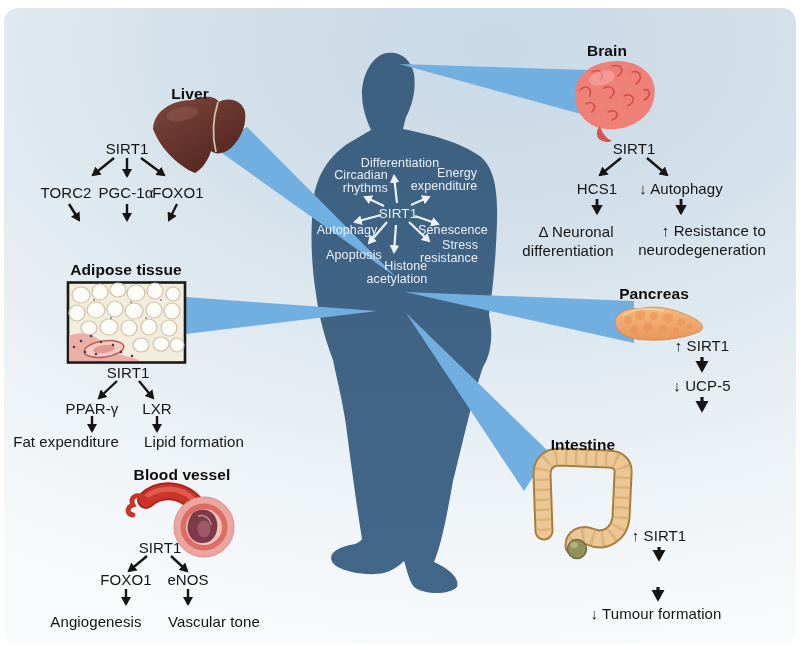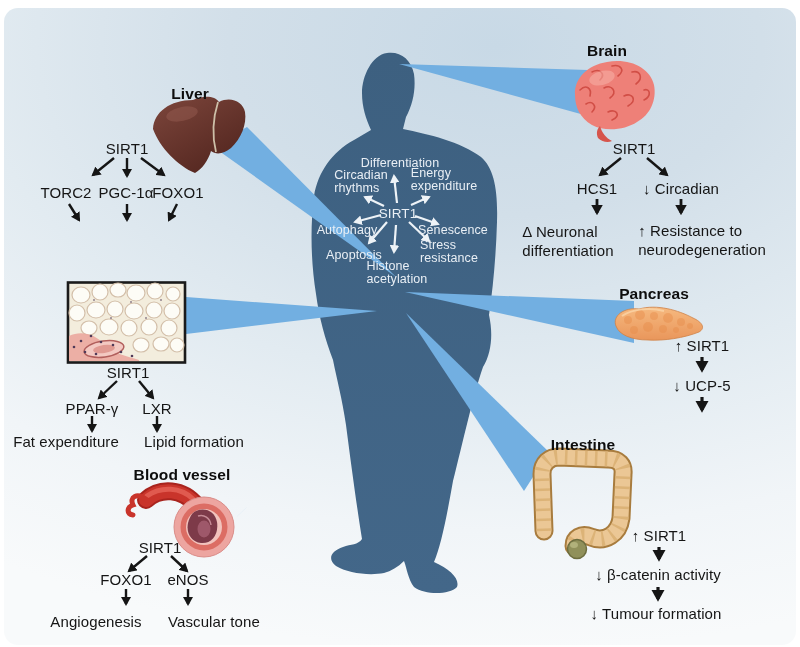--- a/index.html
+++ b/index.html
@@ -1,21 +1,21 @@
 <!DOCTYPE html>
 <html style="--body: #3e6380; --beam: #72afe1; --label-text: #151515; --title-text: #0d0d0d; --central-text: #e9eff5; --background-top: #c8d9e6; --background-bottom: #f8fafb;"><head>
 <meta charset="utf-8">
 <style>
   html,body{margin:0;padding:0;background:#ffffff;}
   .stage{position:relative;width:800px;height:647px;background:#ffffff;overflow:hidden;
          font-family:"Liberation Sans","DejaVu Sans",sans-serif;}
   .panel{position:absolute;left:4px;right:4px;top:8px;bottom:2px;border-radius:14px;overflow:hidden;
          background:radial-gradient(120% 95% at 62% 6%, #c8d9e6 0%, #d2dfe9 28%, #e2ebf1 55%, #f1f5f8 80%, #f8fafb 100%);}
   svg.art{position:absolute;left:0;top:0;width:100%;height:100%;}
-  .lbl{position:absolute;transform:translate(-50%,-50%);white-space:pre-line;text-align:left;
+  .lbl{position:absolute;transform:translate(-50%,-50%);white-space:pre-line;text-align:right;
        font-size:15px;line-height:19px;color:var(--label-text,#151515);letter-spacing:0.1px;}
   .ttl{font-weight:bold;font-size:15.5px;color:var(--title-text,#0d0d0d);}
   .ctr{font-size:12.5px;line-height:13px;color:var(--central-text,#e9eff5);}
   .hub{font-size:13.5px;}
 </style>
 </head>
 <body>
 
 <div class="stage">
  <div class="panel">
@@ -240,45 +240,45 @@
 resistance</div>
   <div class="lbl ctr" style="left:393px;top:265px">Histone
 acetylation</div>
 
   <div class="lbl ttl" style="left:186px;top:85px">Liver</div>
   <div class="lbl" style="left:123px;top:140px">SIRT1</div>
   <div class="lbl" style="left:62px;top:184px">TORC2</div>
   <div class="lbl" style="left:122px;top:184px">PGC-1α</div>
   <div class="lbl" style="left:174px;top:184px">FOXO1</div>
 
+  <div class="lbl ttl" style="left:122px;top:261px">Adipose tissue</div>
   <div class="lbl" style="left:124px;top:364px">SIRT1</div>
   <div class="lbl" style="left:88px;top:400px">PPAR-γ</div>
   <div class="lbl" style="left:153px;top:400px">LXR</div>
   <div class="lbl" style="left:62px;top:433px">Fat expenditure</div>
   <div class="lbl" style="left:190px;top:433px">Lipid formation</div>
 
   <div class="lbl ttl" style="left:178px;top:466px">Blood vessel</div>
   <div class="lbl" style="left:156px;top:539px">SIRT1</div>
   <div class="lbl" style="left:122px;top:571px">FOXO1</div>
   <div class="lbl" style="left:184px;top:571px">eNOS</div>
   <div class="lbl" style="left:92px;top:613px">Angiogenesis</div>
   <div class="lbl" style="left:210px;top:613px">Vascular tone</div>
 
   <div class="lbl ttl" style="left:603px;top:42px">Brain</div>
   <div class="lbl" style="left:630px;top:140px">SIRT1</div>
   <div class="lbl" style="left:593px;top:180px">HCS1</div>
-  <div class="lbl" style="left:677px;top:180px">↓ Circadian</div>
+  <div class="lbl" style="left:677px;top:180px">↓ Autophagy</div>
   <div class="lbl" style="left:698px;top:232px">↑ Resistance to
 neurodegeneration</div>
   <div class="lbl" style="left:564px;top:233px">Δ Neuronal
 differentiation</div>
 
   <div class="lbl ttl" style="left:650px;top:285px">Pancreas</div>
   <div class="lbl" style="left:698px;top:337px">↑ SIRT1</div>
   <div class="lbl" style="left:698px;top:377px">↓ UCP-5</div>
 
   <div class="lbl ttl" style="left:579px;top:436px">Intestine</div>
   <div class="lbl" style="left:655px;top:527px">↑ SIRT1</div>
-  <div class="lbl" style="left:654px;top:566px">↓ β-catenin activity</div>
   <div class="lbl" style="left:652px;top:605px">↓ Tumour formation</div>
 
  </div>
 </div>
 
 </body></html>

